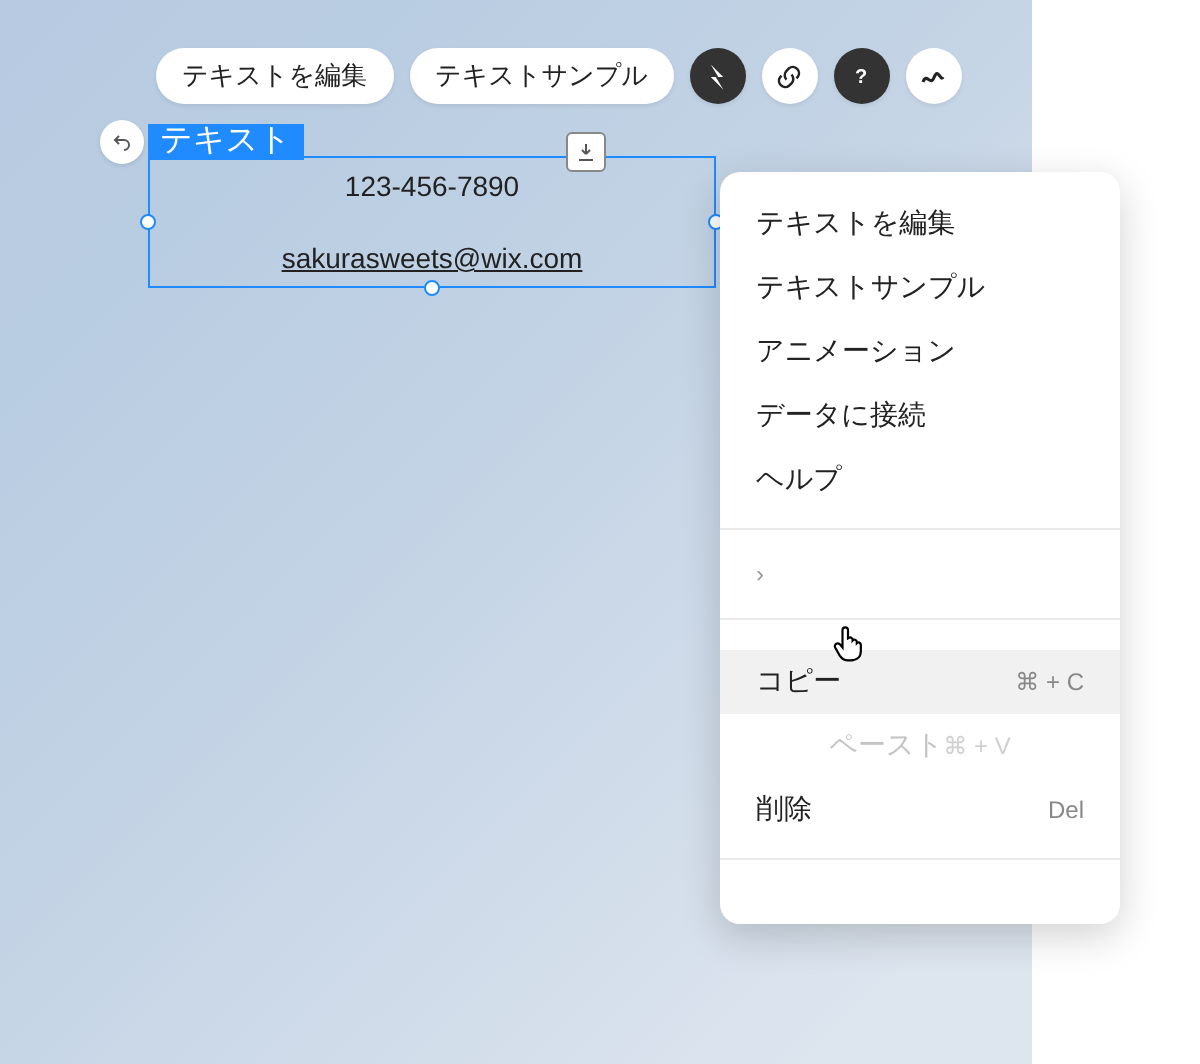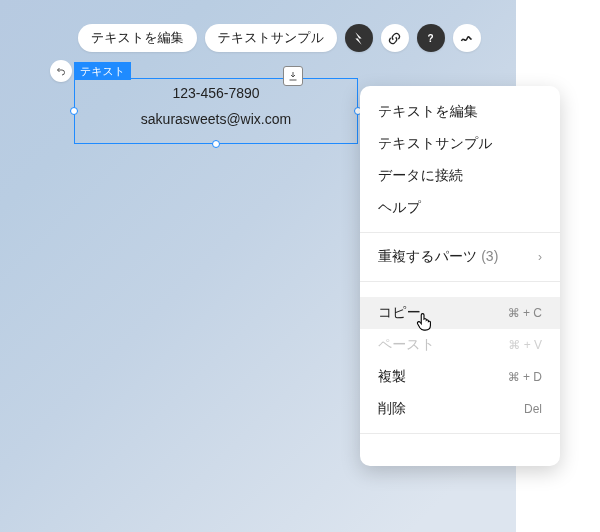--- a/index.html
+++ b/index.html
@@ -29,30 +29,30 @@
     display:flex; align-items:center; justify-content:center;
     box-shadow: 0 1px 2px rgba(0,0,0,.08);
     cursor:pointer; color:#222;
   }
   .circ.dark { background:#333; color:#fff; }
   .circ svg { width:15px; height:15px; }
 
   
   .tag {
     position:absolute; left:74px; top:62px;
-    background:#1f8bff; color:#fff; font-size:11px; line-height:16px;
+    background:#1f8bff; color:#fff; font-size:16px; line-height:16px;
     padding:1px 6px;
   }
   .sel-box {
     position:absolute; left:74px; top:78px; width:284px; height:66px;
     border:1px solid #1f8bff; text-align:center;
     font-size:14px; color:#222;
   }
   .sel-box .phone { margin-top:6px; }
-  .sel-box .email { margin-top:10px; }
+  .sel-box .email { margin-top:20px;text-decoration:underline; }
   .handle {
     position:absolute; width:8px; height:8px; background:#fff;
     border:1px solid #1f8bff; border-radius:50%;
   }
   .h-left { left:-5px; top:50%; transform:translateY(-50%); }
   .h-right { right:-5px; top:50%; transform:translateY(-50%); }
   .h-bottom { bottom:-5px; left:50%; transform:translateX(-50%); }
 
   .undo-btn {
     position:absolute; left:50px; top:60px;
@@ -76,21 +76,21 @@
     position:absolute; left:360px; top:86px; width:200px;
     background:#fff; border-radius:10px;
     box-shadow:0 6px 20px rgba(0,0,0,.18);
     padding:10px 0; font-size:14px; color:#222;
   }
   .menu .item {
     padding:7px 18px; display:flex; align-items:center; justify-content:space-between;
     cursor:pointer;
   }
   .menu .item.hover { background:#f1f1f1;margin-top:15px; }
-  .menu .item.disabled { color:#c4c4c4; cursor:default; }
+  .menu .item.disabled { color:#c4c4c4; cursor:default;justify-content:center; }
   .menu .sep { height:1px; background:#eaeaea; margin:8px 0; }
   .menu .sc { font-size:12px; color:#888; }
   .menu .item.disabled .sc { color:#d0d0d0; }
   .menu .chev { color:#999; font-size:12px; }
   .menu .cnt { color:#888; }
 
   
   .hand {
     position:absolute; left:413px; top:310px; pointer-events:none;
   }
@@ -153,49 +153,44 @@
   </div>
 
   <div class="menu">
     <div class="item">
         <span>テキストを編集</span>
       </div>
     <div class="item">
         <span>テキストサンプル</span>
       </div>
     <div class="item">
+        <span>アニメーション</span>
+      </div>
+    <div class="item">
         <span>データに接続</span>
       </div>
     <div class="item">
         <span>ヘルプ</span>
       </div>
 
     <div class="sep"></div>
 
     <div class="item">
-      <span>
-        <span>重複するパーツ</span>
-        <span class="cnt">(3)</span>
-      </span>
       <span class="chev">›</span>
     </div>
 
     <div class="sep"></div>
 
     <div class="item hover">
       <span>コピー</span>
       <span class="sc">⌘ + C</span>
     </div>
     <div class="item disabled">
       <span>ペースト</span>
       <span class="sc">⌘ + V</span>
-    </div>
-    <div class="item">
-      <span>複製</span>
-      <span class="sc">⌘ + D</span>
     </div>
     <div class="item">
       <span>削除</span>
       <span class="sc">Del</span>
     </div>
 
     <div class="sep"></div>
 
     <div class="item"></div>
 

